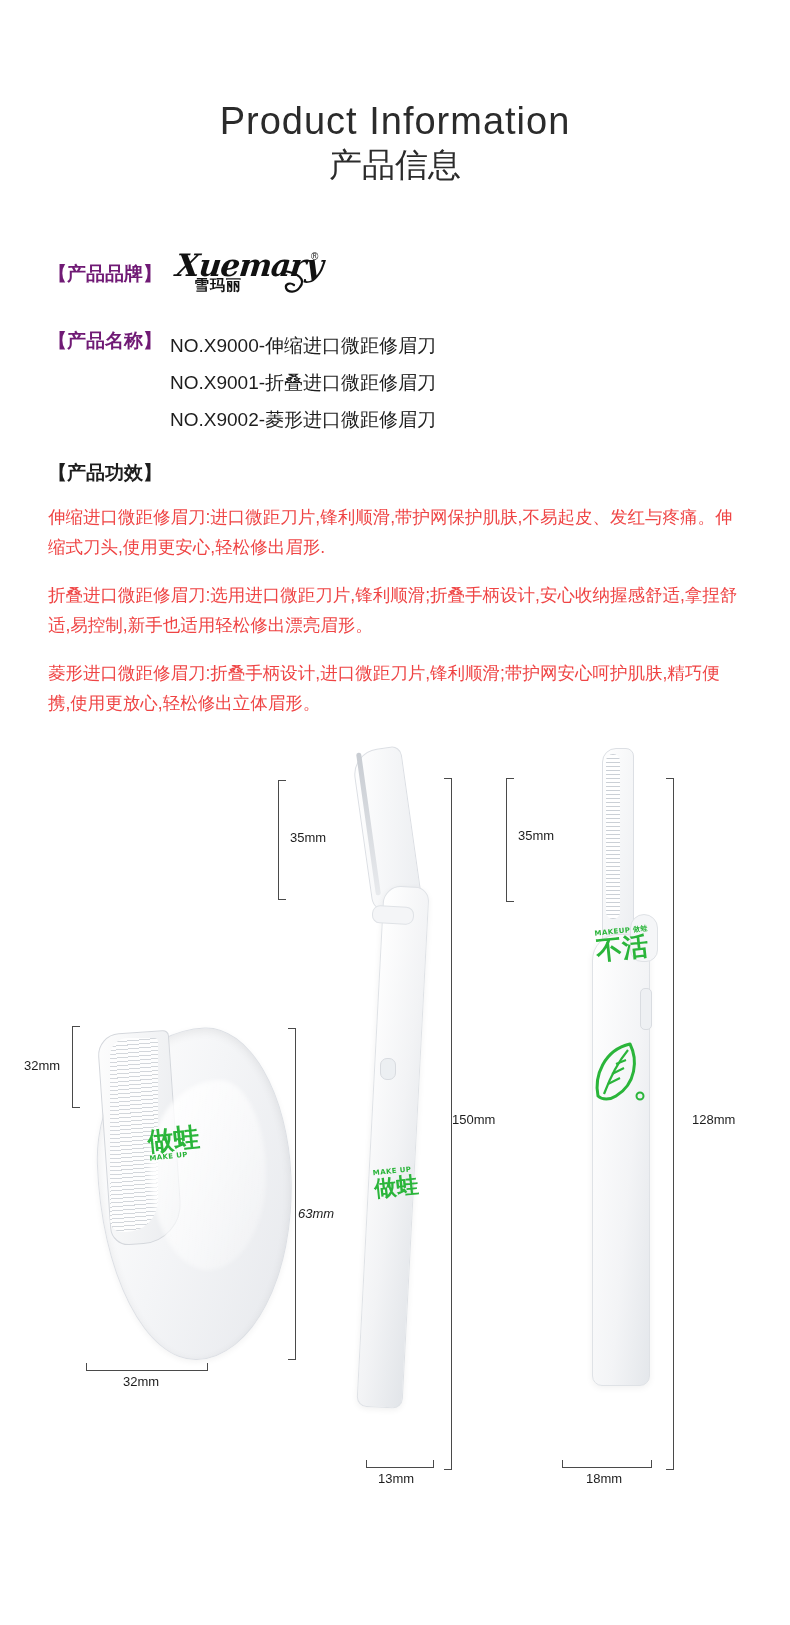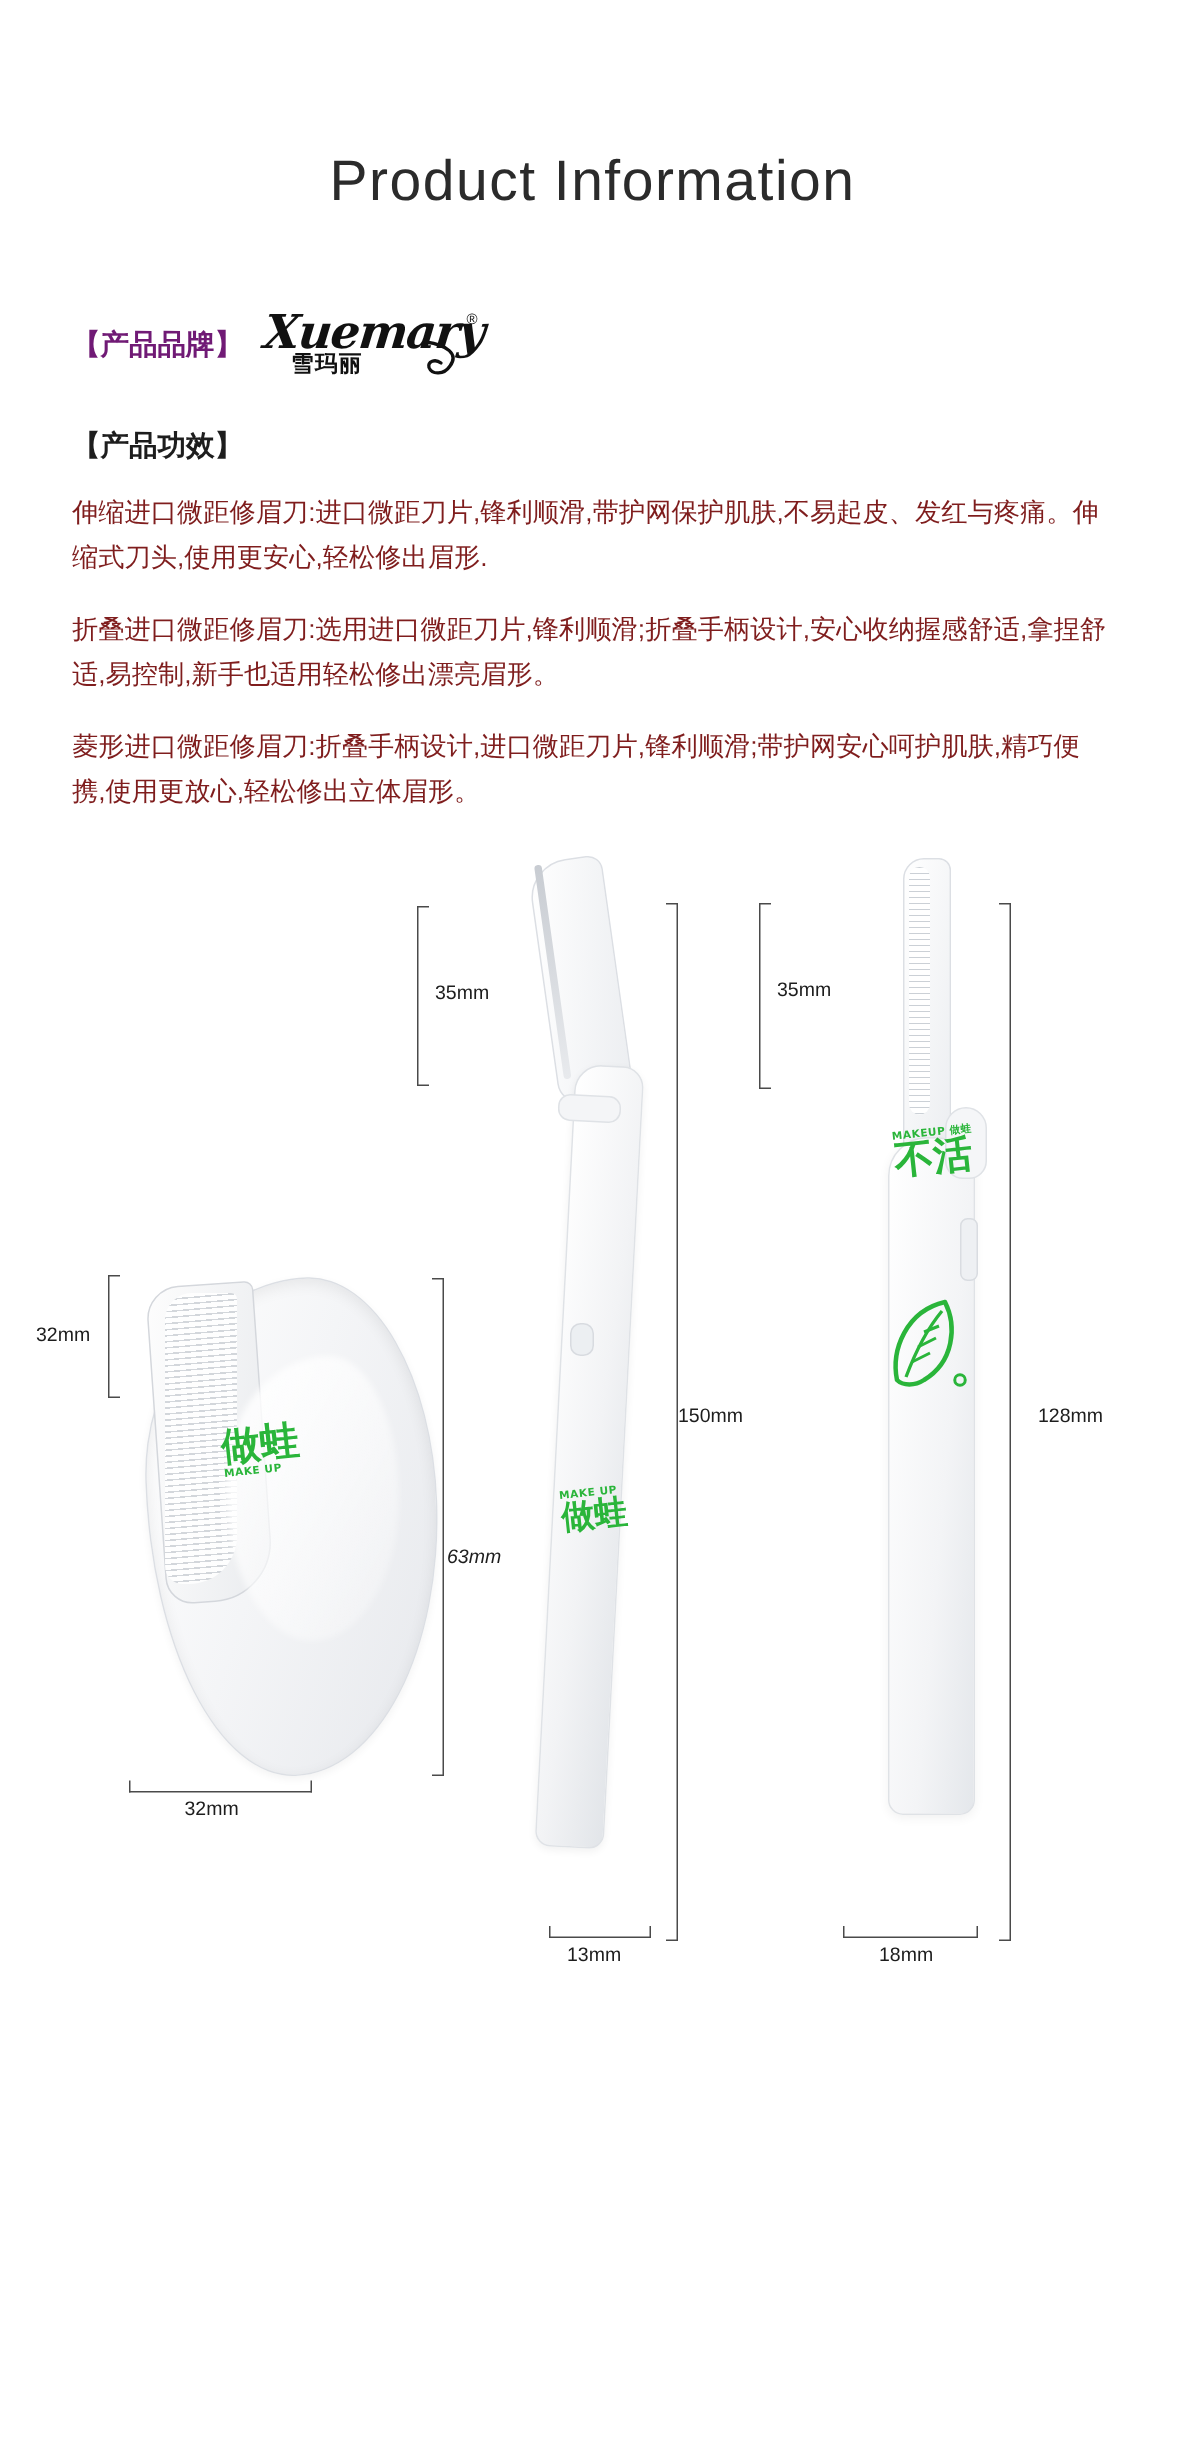--- a/index.html
+++ b/index.html
@@ -119,21 +119,21 @@
 
   .section-head {
     font-size: 19px;
     font-weight: 700;
     color: #1d1d1d;
     margin: 22px 0 16px 0;
   }
   .para {
     font-size: 17.5px;
     line-height: 1.72;
-    color: #7f1d1d;
+    color: #ef4444;
     margin: 0 0 18px 0;
     max-width: 700px;
   }
 
   
   .photos {
     position: relative;
     width: 790px;
     height: 760px;
     margin-top: 20px;
@@ -384,35 +384,44 @@
     width: 62px;
     height: 66px;
   }
 </style>
 </head>
 <body>
 
 <div class="page">
 
   <h1 class="title-en">Product Information</h1>
+  <h2 class="title-cn">产品信息</h2>
 
   <div class="info">
 
     <div class="brand-row">
       <span class="label">【产品品牌】</span>
       <span class="brand-logo">
         <span class="brand-script">Xuemary</span>
         <span class="brand-reg">®</span>
         <span class="brand-cn">雪玛丽</span>
         <svg class="brand-swash" viewBox="0 0 30 28">
           <path d="M4 2 C18 4, 26 10, 20 18 C16 24, 8 24, 6 19 C5 15, 10 13, 14 16" fill="none" stroke="#111" stroke-width="2.2" stroke-linecap="round"></path>
         </svg>
       </span>
     </div>
 
+    <div class="row">
+      <span class="label">【产品名称】</span>
+      <span class="names">
+        <div class="name-line">NO.X9000-伸缩进口微距修眉刀</div>
+        <div class="name-line">NO.X9001-折叠进口微距修眉刀</div>
+        <div class="name-line">NO.X9002-菱形进口微距修眉刀</div>
+      </span>
+    </div>
 
     <div class="section-head">【产品功效】</div>
     <p class="para">伸缩进口微距修眉刀:进口微距刀片,锋利顺滑,带护网保护肌肤,不易起皮、发红与疼痛。伸缩式刀头,使用更安心,轻松修出眉形.</p>
     <p class="para">折叠进口微距修眉刀:选用进口微距刀片,锋利顺滑;折叠手柄设计,安心收纳握感舒适,拿捏舒适,易控制,新手也适用轻松修出漂亮眉形。</p>
     <p class="para">菱形进口微距修眉刀:折叠手柄设计,进口微距刀片,锋利顺滑;带护网安心呵护肌肤,精巧便携,使用更放心,轻松修出立体眉形。</p>
 
   </div>
 
   <div class="photos">
 

